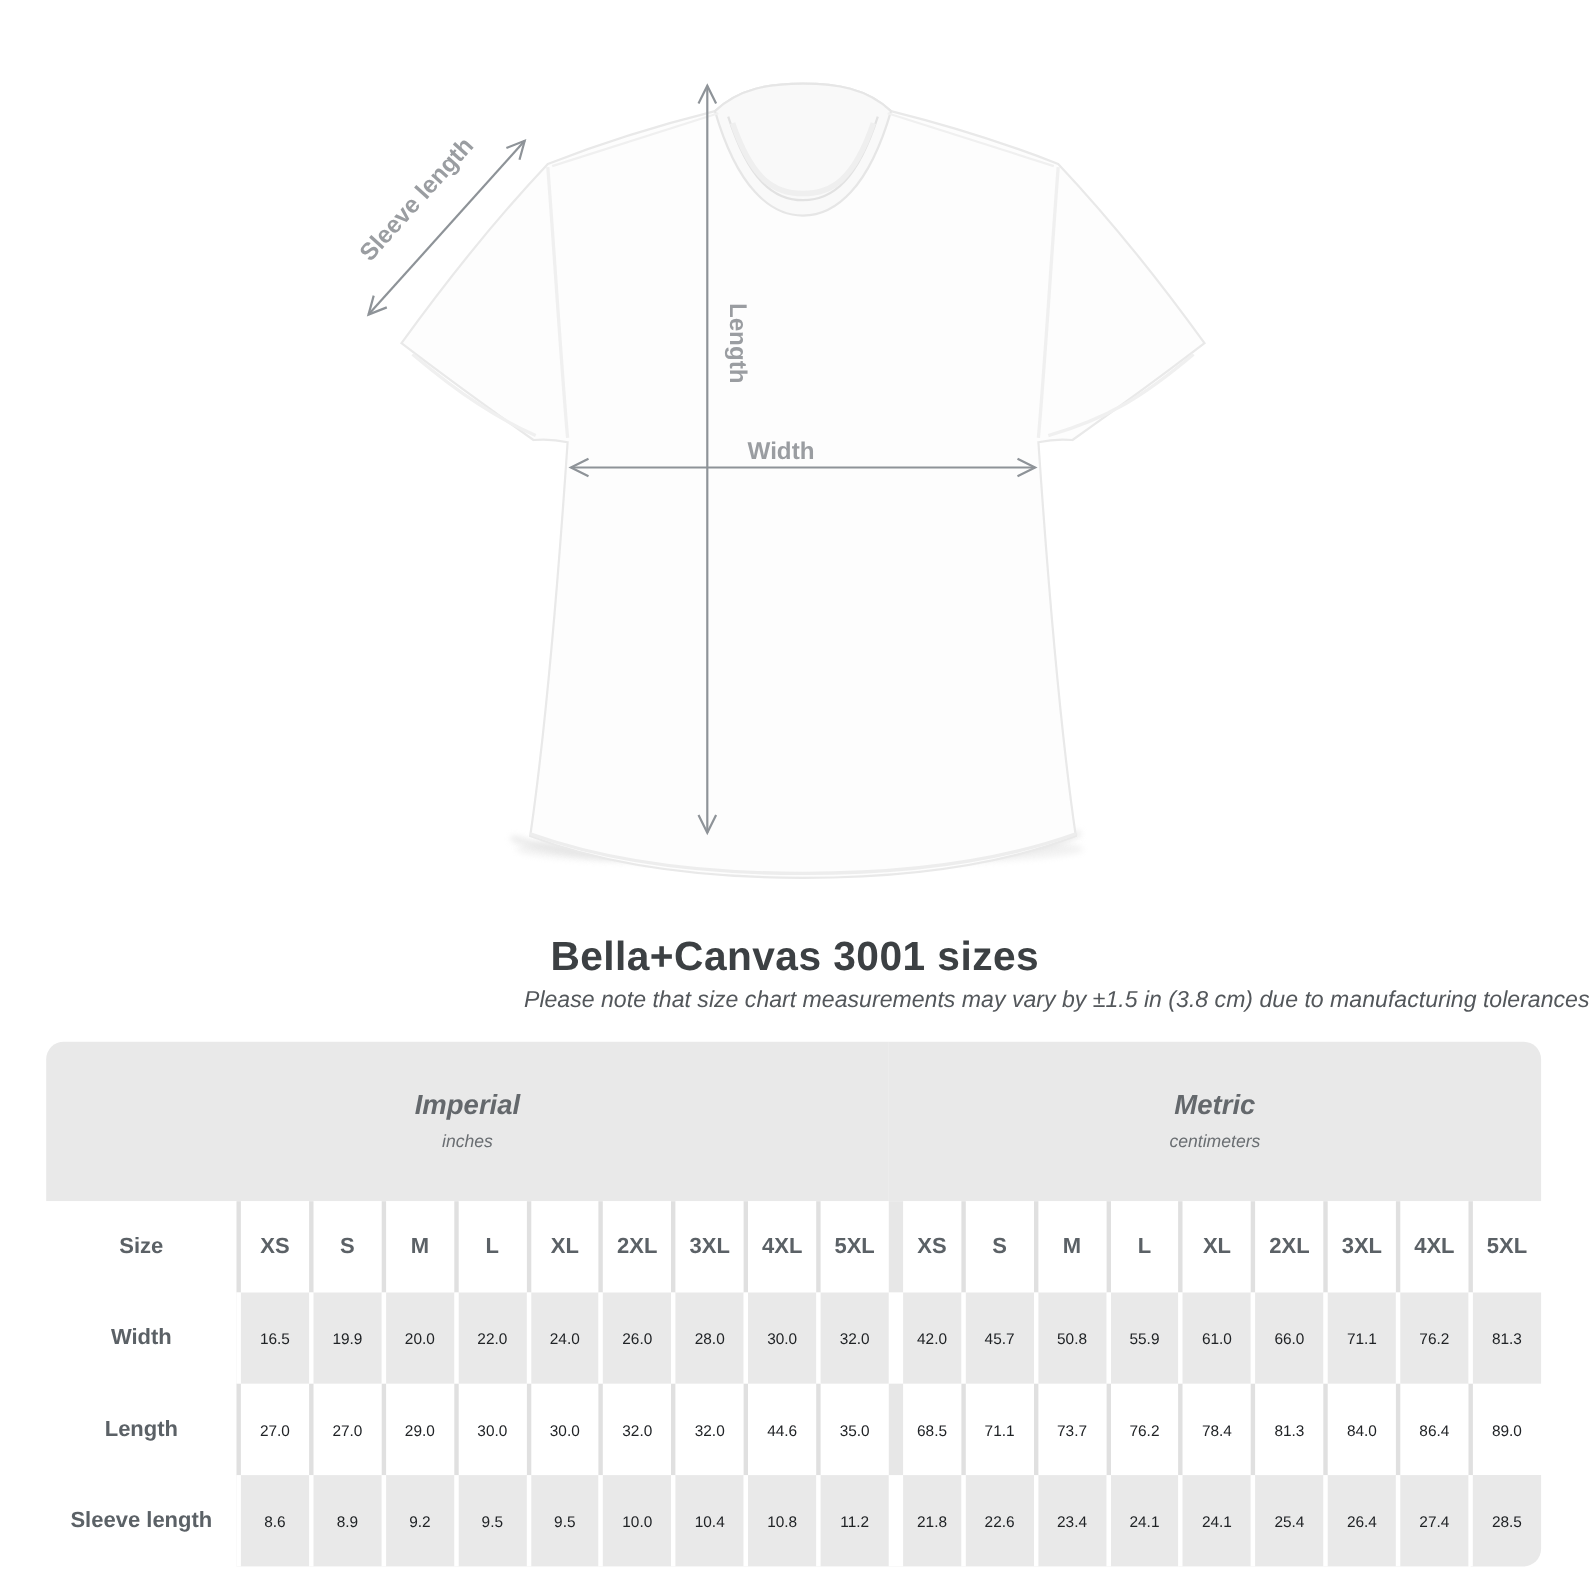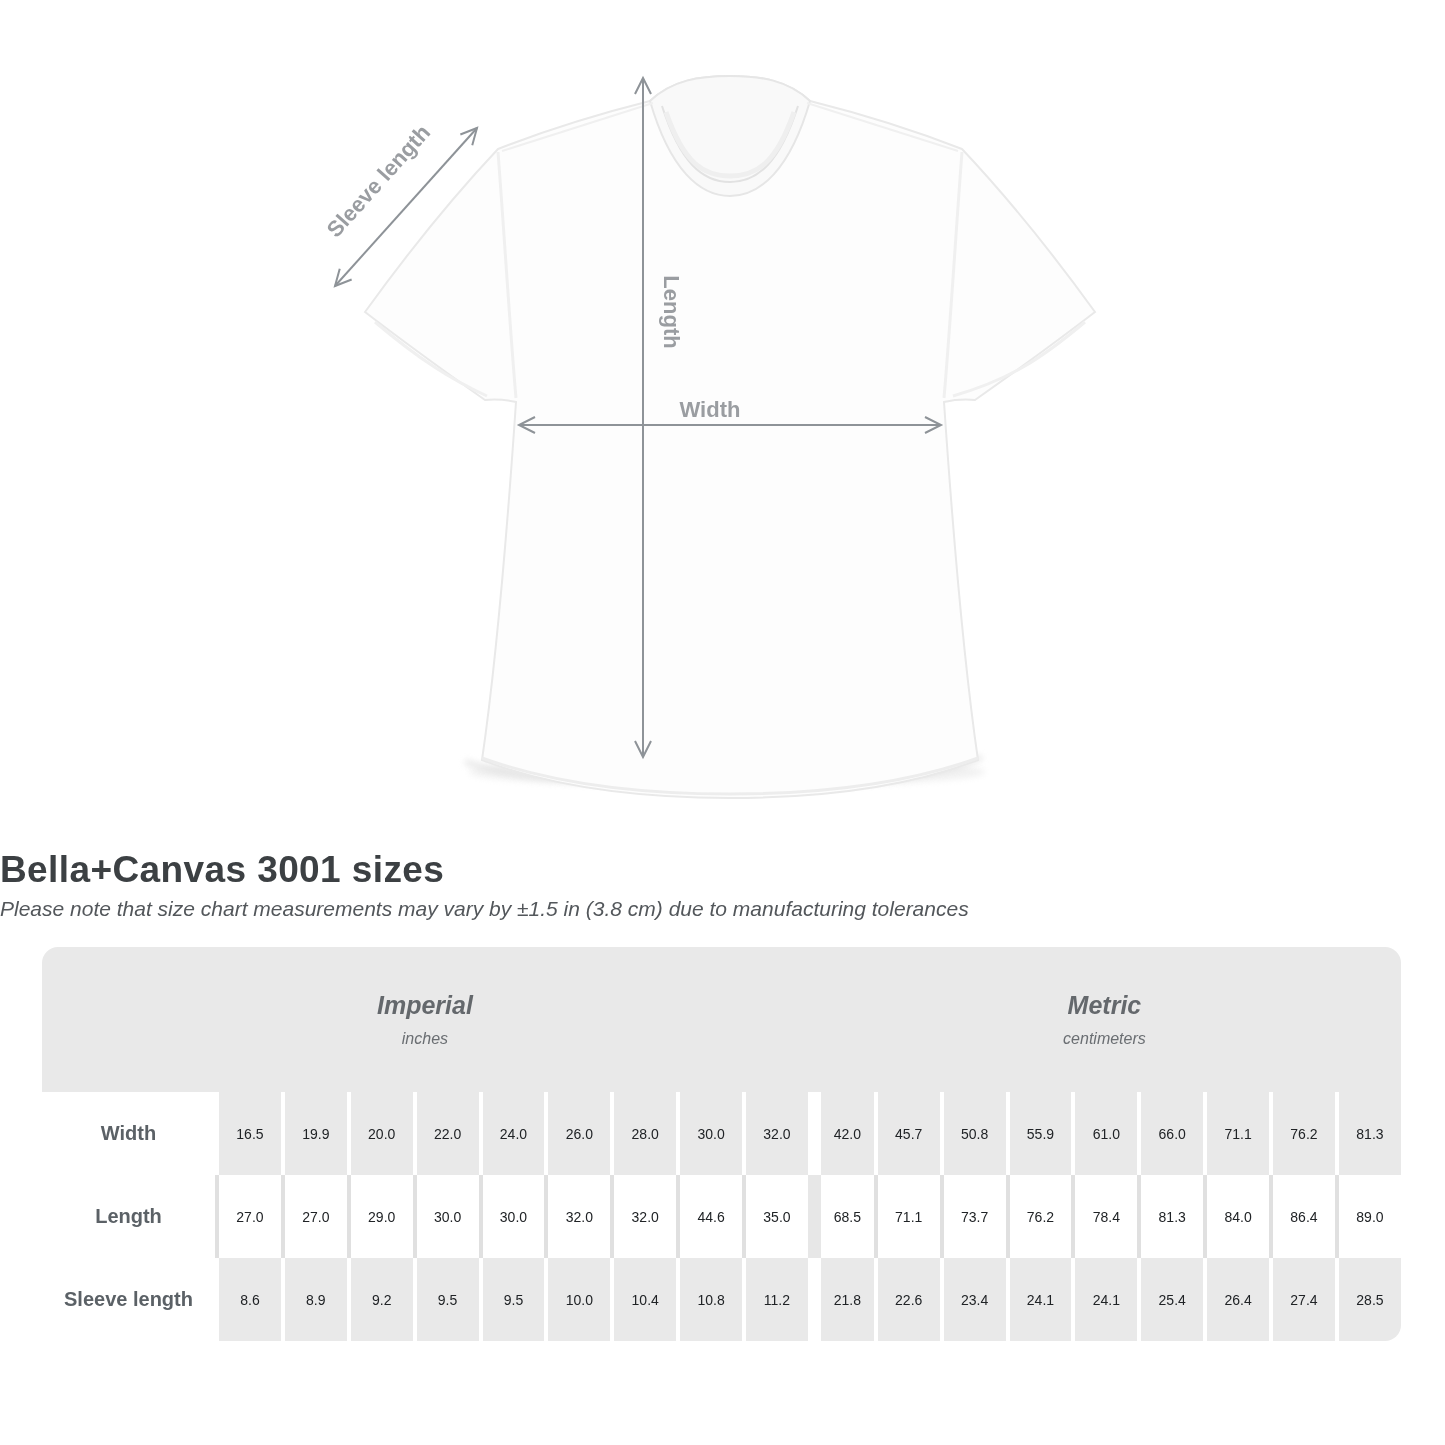--- a/index.html
+++ b/index.html
@@ -3,23 +3,23 @@
 <meta charset="utf-8">
 <style>
   html,body { margin:0; padding:0; background:#ffffff; }
   body { width:1445px; height:1445px; font-family:"Liberation Sans", sans-serif; }
   .canvas { position:relative; width:1445px; height:1445px; overflow:hidden; background:#fff; }
 
   #figure { position:absolute; top:0; left:0; }
 
   .fig-label { font-family:"Liberation Sans", sans-serif; font-size:22px; font-weight:bold; fill:#9a9da1; }
 
-  #title { position:absolute; top:849px; left:0; right:0; margin:0; text-align:left;
+  #title { position:absolute; top:849px; left:0; right:0; margin:0; text-align:center;
            font-size:37px; font-weight:bold; color:#3c4043; letter-spacing:0.4px; }
-  #subtitle { position:absolute; top:897px; left:0; right:0; margin:0; text-align:left;
+  #subtitle { position:absolute; top:897px; left:0; right:0; margin:0; text-align:right;
               font-style:italic; font-size:21px; color:#53575b; }
 
   table#size-table { position:absolute; top:947px; left:42px; width:1359px;
                      border-collapse:separate; border-spacing:0; table-layout:fixed; }
   #size-table th, #size-table td { text-align:center; vertical-align:middle; padding:0; font-family:"Liberation Sans", sans-serif; }
 
   col.c-lbl { width:173px; }
 
   tr.band th { height:145px; background:#e9e9e9; vertical-align:top; padding-top:18px; }
   tr.band th.g-imp { border-radius:16px 0 0 0; padding-left:44px; }
@@ -132,20 +132,41 @@
     <thead>
       <tr class="band">
         <th class="g-imp" colspan="10">
           <span class="unit-name">Imperial</span>
           <span class="unit-sub">inches</span>
         </th>
         <th class="g-met" colspan="9">
           <span class="unit-name">Metric</span>
           <span class="unit-sub">centimeters</span>
         </th>
+      </tr>
+      <tr class="sizes r-white">
+        <th class="rowlbl">Size</th>
+        <th class="sep">XS</th>
+        <th class="sep">S</th>
+        <th class="sep">M</th>
+        <th class="sep">L</th>
+        <th class="sep">XL</th>
+        <th class="sep">2XL</th>
+        <th class="sep">3XL</th>
+        <th class="sep">4XL</th>
+        <th class="sep">5XL</th>
+        <th class="div">XS</th>
+        <th class="sep">S</th>
+        <th class="sep">M</th>
+        <th class="sep">L</th>
+        <th class="sep">XL</th>
+        <th class="sep">2XL</th>
+        <th class="sep">3XL</th>
+        <th class="sep">4XL</th>
+        <th class="sep">5XL</th>
       </tr>
     </thead>
     <tbody>
       <tr class="vals r-gray">
         <th class="rowlbl">Width</th>
         <td class="sep">16.5</td>
         <td class="sep">19.9</td>
         <td class="sep">20.0</td>
         <td class="sep">22.0</td>
         <td class="sep">24.0</td>

